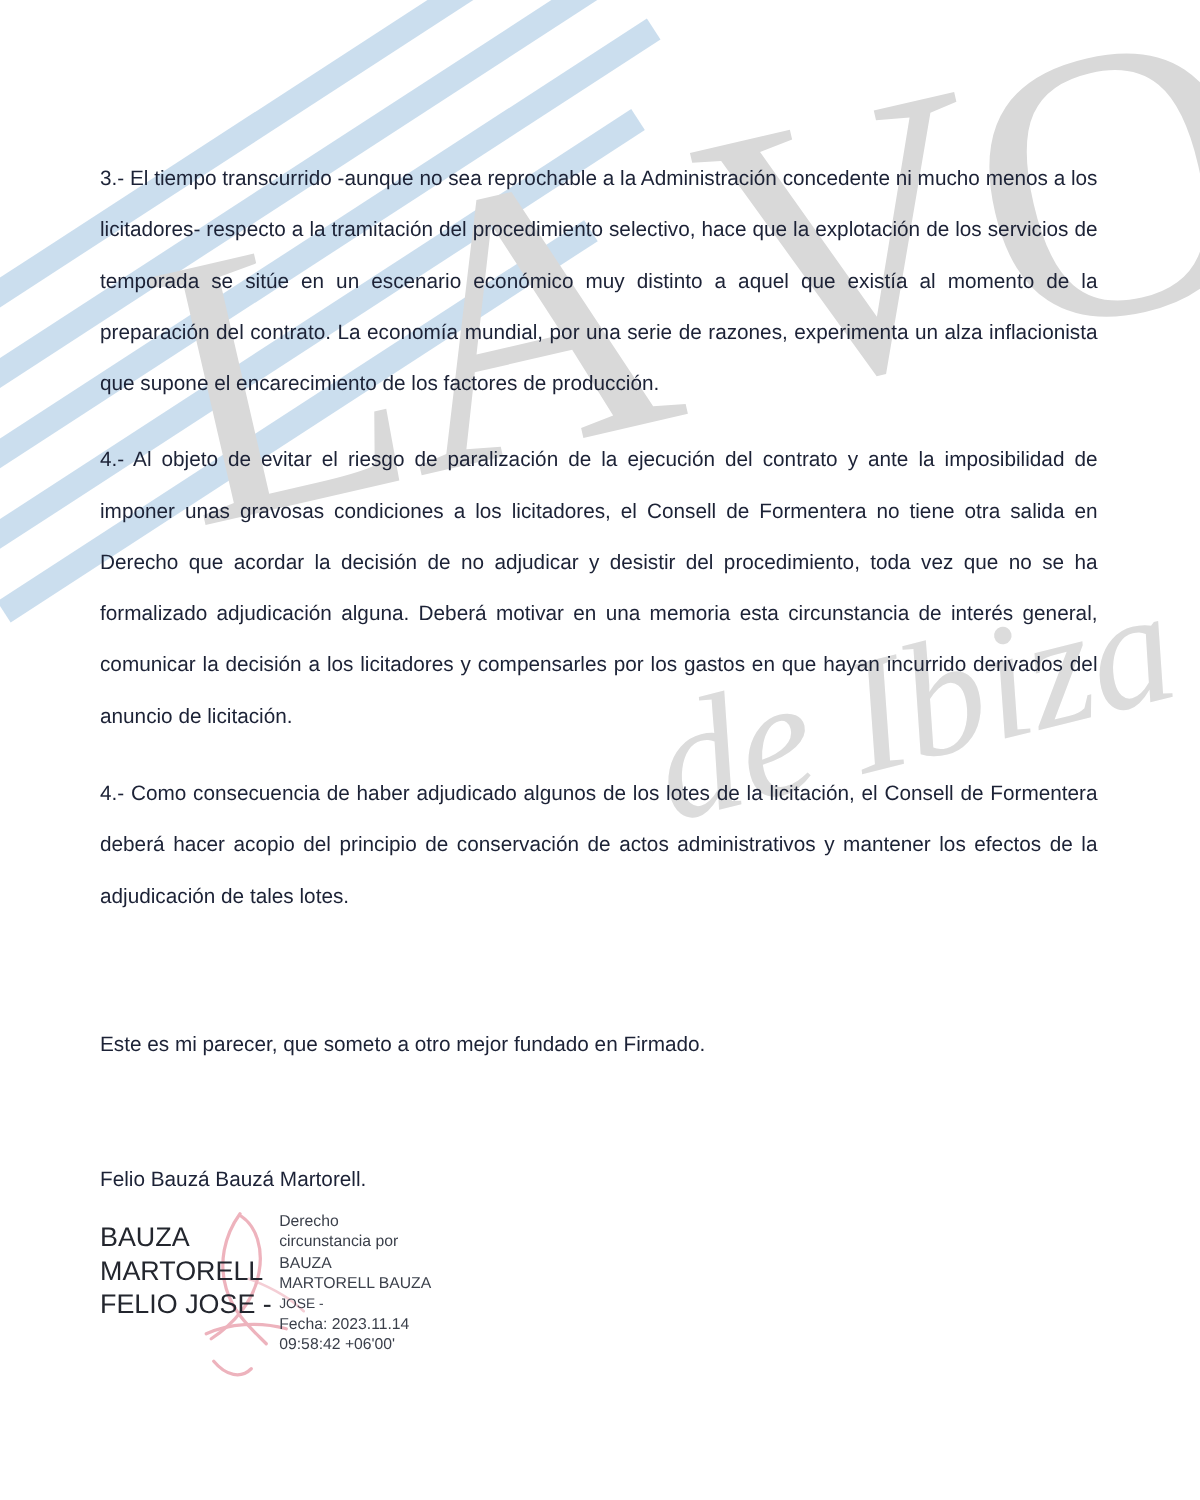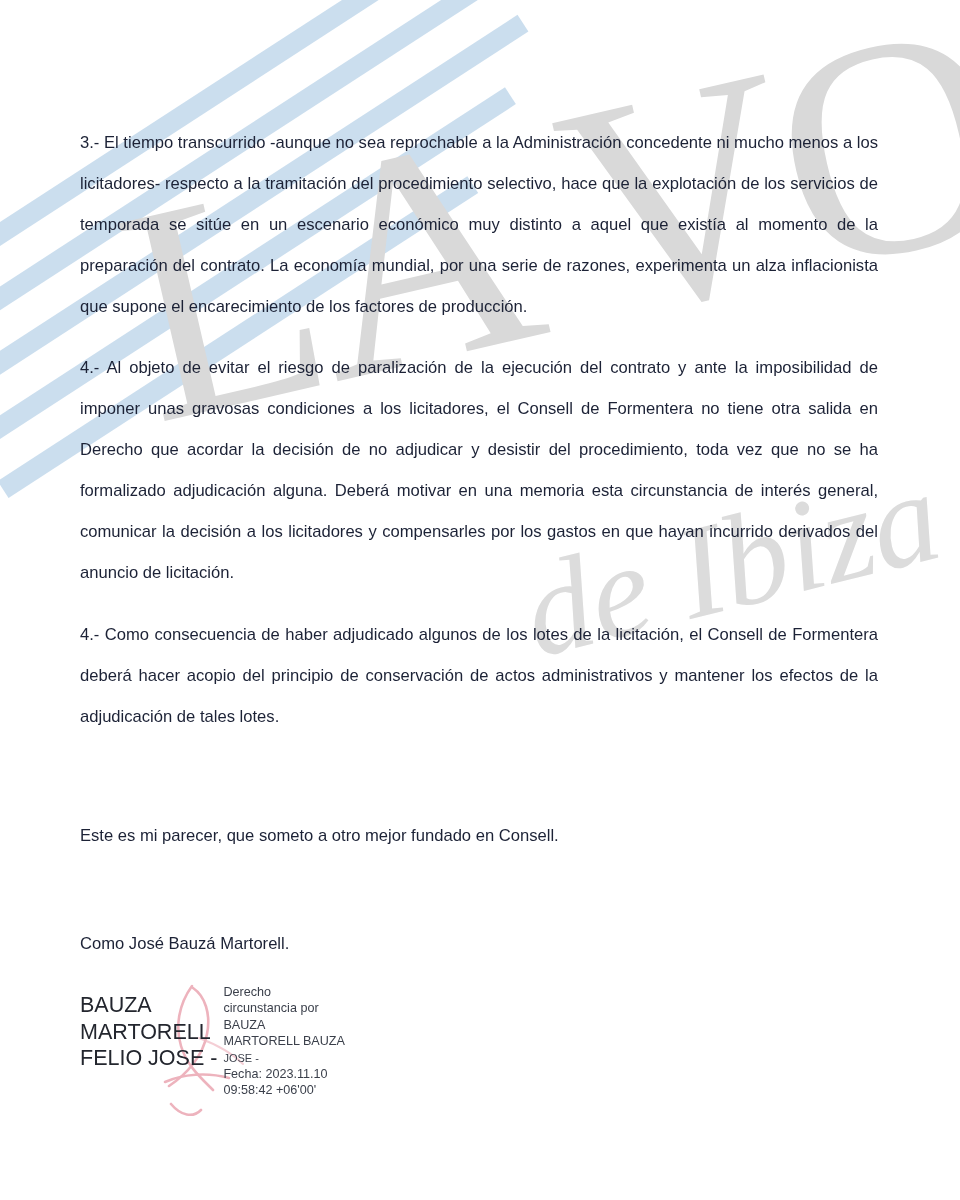--- a/index.html
+++ b/index.html
@@ -103,21 +103,21 @@
     line-height: 30px;
     color: #1c2236;
     margin: 0;
   }
   #closing-line { margin-top: 84px; }
   #signer-name { margin-top: 78px; }
 
   
   .sig-stamp {
     position: relative;
-    margin-top: 25px;
+    margin-top: 10px;
     width: 370px;
     height: 150px;
   }
   .sig-scrawl {
     position: absolute;
     left: 55px;
     top: -6px;
     width: 150px;
     height: 155px;
     z-index: 1;
@@ -167,23 +167,23 @@
   </div>
 
   <div class="doc-body">
 
     <p class="para" id="p3">3.- El tiempo transcurrido -aunque no sea reprochable a la Administración concedente ni mucho menos a los licitadores- respecto a la tramitación del procedimiento selectivo, hace que la explotación de los servicios de temporada se sitúe en un escenario económico muy distinto a aquel que existía al momento de la preparación del contrato. La economía mundial, por una serie de razones, experimenta un alza inflacionista que supone el encarecimiento de los factores de producción.</p>
 
     <p class="para" id="p4">4.- Al objeto de evitar el riesgo de paralización de la ejecución del contrato y ante la imposibilidad de imponer unas gravosas condiciones a los licitadores, el Consell de Formentera no tiene otra salida en Derecho que acordar la decisión de no adjudicar y desistir del procedimiento, toda vez que no se ha formalizado adjudicación alguna. Deberá motivar en una memoria esta circunstancia de interés general, comunicar la decisión a los licitadores y compensarles por los gastos en que hayan incurrido derivados del anuncio de licitación.</p>
 
     <p class="para" id="p5">4.- Como consecuencia de haber adjudicado algunos de los lotes de la licitación, el Consell de Formentera deberá hacer acopio del principio de conservación de actos administrativos y mantener los efectos de la adjudicación de tales lotes.</p>
 
-    <p class="closing" id="closing-line">Este es mi parecer, que someto a otro mejor fundado en Consell.</p>
-
-    <p class="closing" id="signer-name">Como José Bauzá Martorell.</p>
+    <p class="closing" id="closing-line">Este es mi parecer, que someto a otro mejor fundado en Firmado.</p>
+
+    <p class="closing" id="signer-name">Felio Bauzá Bauzá Martorell.</p>
 
     <div class="sig-stamp">
 
       <svg class="sig-scrawl" viewBox="0 0 150 155">
         <g fill="none" stroke="#eba6b2" stroke-width="2.6" stroke-linecap="round" stroke-linejoin="round" opacity="0.85">
           <path d="M57 8 C44 26 40 48 46 68 C52 88 66 100 78 112"></path>
           <path d="M58 10 C70 18 76 36 72 56 C68 78 52 96 34 108"></path>
           <path d="M30 104 C48 96 72 94 94 100"></path>
           <path d="M36 126 C46 138 58 140 66 132"></path>
         </g>
@@ -199,21 +199,21 @@
           <span class="sl">MARTORELL</span>
           <span class="sl">FELIO JOSE -</span>
         </div>
 
         <div class="sig-right">
           <span class="sr">Derecho</span>
           <span class="sr">circunstancia por</span>
           <span class="sr">BAUZA</span>
           <span class="sr">MARTORELL BAUZA</span>
           <span class="sr small">JOSE -</span>
-          <span class="sr">Fecha: 2023.11.10</span>
+          <span class="sr">Fecha: 2023.11.14</span>
           <span class="sr">09:58:42 +06'00'</span>
         </div>
 
       </div>
     </div>
 
   </div>
 </div>
 
 </body></html>

